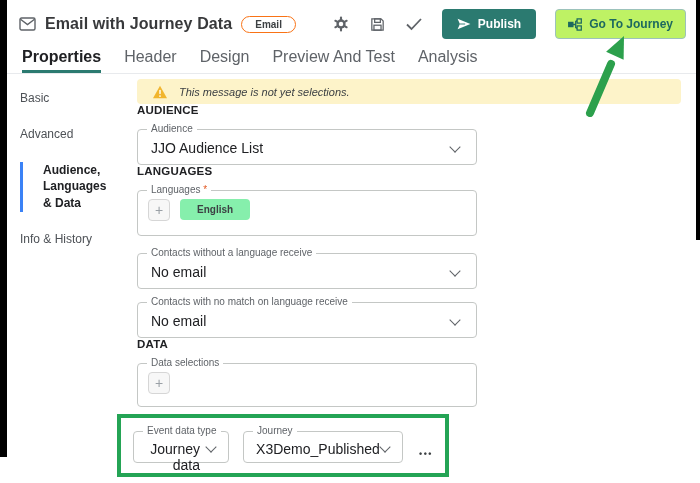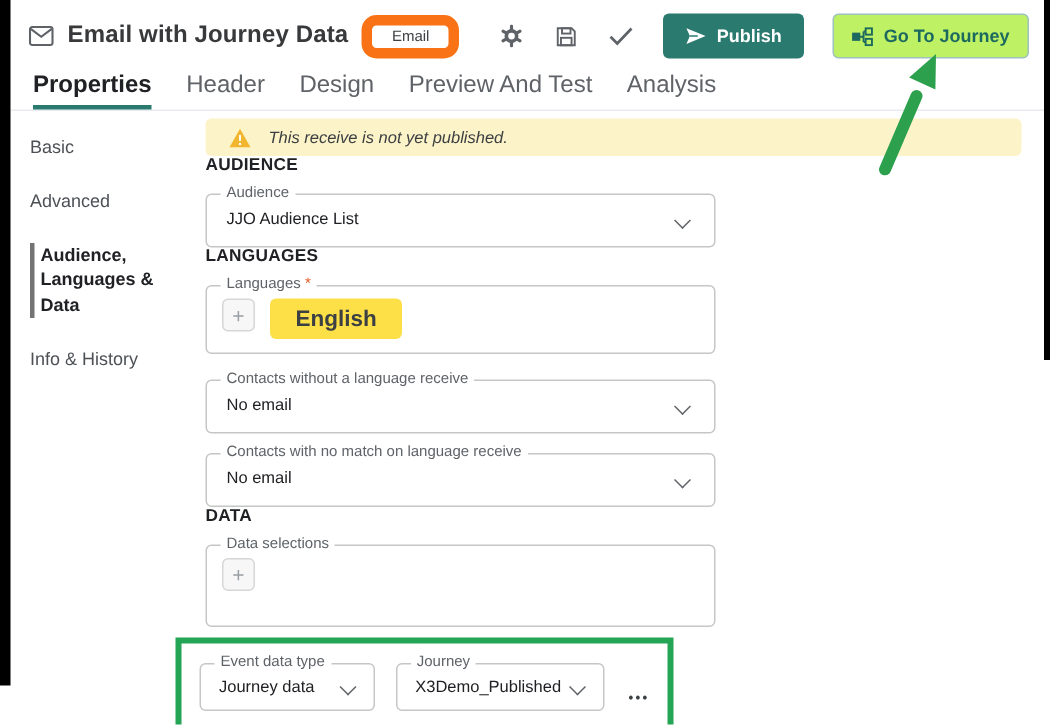--- a/index.html
+++ b/index.html
@@ -11,68 +11,68 @@
   .edge-left  { position:absolute; left:0; top:0; width:7px; height:457px; background:#000; z-index:6; }
   .edge-right { position:absolute; right:0; top:0; width:4px; height:240px; background:#000; z-index:6; }
 
   .app { position:absolute; left:7px; top:0; width:693px; }
 
   
   header { padding:9px 14px 0 12px; }
   .title-row { display:flex; align-items:center; gap:9px; }
   .env-icon { color:#5f6368; display:flex; }
   h1 { font-size:16px; font-weight:600; color:#38393b; margin:0; letter-spacing:.1px; }
-  .badge { border:7px solid #f97316; border-radius:10px; font-size:10px; padding:2px 13px; color:#3c4043; }
+  .badge { border:1px solid #f97316; border-radius:10px; font-size:10px; padding:2px 13px; color:#3c4043;font-weight:bold; }
   .actions { margin-left:auto; display:flex; align-items:center; gap:19px; }
   .icon-btn { background:none; border:none; padding:0; cursor:pointer; display:flex; color:#5f6368; }
   .btn { display:flex; align-items:center; gap:7px; border-radius:4px; font-size:12px; font-weight:bold; cursor:pointer; }
   .btn-publish { background:#2b7a70; color:#fff; border:none; padding:8px 15px; }
   .btn-journey { background:#bef264; color:#1d695f; border:1px solid #9cc2bb; padding:7px 12px; }
 
   .tabs { display:flex; gap:23px; margin-top:9px; padding-left:3px; }
   .tab { font-size:16px; color:#5f6368; padding-bottom:7px; cursor:pointer; }
   .tab.active { color:#202124; font-weight:bold; border-bottom:3px solid #2b7a70; padding-bottom:4px; }
   .divider { height:1px; background:#e8eaed; }
 
   
   .page { display:flex; }
   aside { width:123px; flex:none; padding:16px 0 0 13px; }
   .side-item { font-size:12px; color:#4d5156; margin-bottom:19px; width:88px; line-height:1.4; cursor:pointer; }
-  .side-item.active { font-weight:bold; color:#202124; border-left:3px solid #737373; padding-left:4px; }
+  .side-item.active { font-weight:bold; color:#202124; border-left:3px solid #3b82f6; padding-left:20px; }
 
   main { flex:1; padding:0 19px 0 7px; position:relative; }
 
   .banner { margin-top:5px; background:#fdf3c9; border-radius:4px; height:25px;
             display:flex; align-items:center; gap:11px; padding:0 10px 0 15px; }
   .banner-text { font-size:11px; font-style:italic; color:#3c4043; }
 
   h3.section { font-size:11.5px; font-weight:bold; color:#202124; margin:0; letter-spacing:.2px; }
   .mt-audience { margin-top:16px; }
   .mt-languages { margin-top:25px; }
   .mt-data { margin-top:25px; }
 
   .ofield { position:relative; width:340px; border:1px solid #c4c7c5; border-radius:4px; background:#fff; margin-top:13px; }
   .flabel { position:absolute; top:-7px; left:9px; background:#fff; padding:0 4px; font-size:10px; color:#5f6368; white-space:nowrap; }
   .req { color:#e25822; }
-  .fvalue { font-size:11px; color:#202124; padding:10px 32px 10px 13px; height:34px; }
+  .fvalue { font-size:14px; color:#202124; padding:10px 32px 10px 13px; height:34px; }
   .chev { position:absolute; right:17px; top:13px; width:8px; height:8px;
           border-right:1.6px solid #5f6368; border-bottom:1.6px solid #5f6368; transform:rotate(45deg); }
 
   .box-languages { height:46px; padding:8px 10px; display:flex; align-items:flex-start; gap:10px; }
-  .box-data { height:55px; padding:8px 10px; }
+  .box-data { height:44px; padding:8px 10px; }
   .plus-btn { width:22px; height:22px; flex:none; border:1px solid #d6d6d6; border-radius:4px; background:#f7f7f7;
               color:#9aa0a6; font-size:14px; line-height:19px; text-align:center; cursor:pointer; padding:0; }
-  .chip { background:#fde047; border-radius:4px; font-size:15px; font-weight:bold; color:#3c4043; padding:5px 17px; cursor:default; }
+  .chip { background:#86efac; border-radius:4px; font-size:10px; font-weight:bold; color:#3c4043; padding:5px 17px; cursor:default; }
 
   .green-box { border:4px solid #24a455; margin-left:-20px; margin-top:7px; width:332px;
                padding:10px 10px 10px 12px; display:flex; gap:14px; align-items:flex-start; }
   .ofield.small { margin-top:3px; }
   .ofield.w-event { width:148px; }
   .ofield.w-journey { width:160px; }
-  .ofield.small .fvalue { height:30px; padding:9px 28px 8px 12px; }
+  .ofield.small .fvalue { height:30px; padding:9px 28px 8px 12px;text-align:right; }
   .ofield.small .chev { top:11px; right:13px; }
   .more-dots { align-self:flex-end; margin-bottom:2px; font-size:9px; font-weight:bold; letter-spacing:1.5px;
                color:#3c4043; background:none; border:none; cursor:pointer; padding:2px; }
 
   .annot-arrow { position:absolute; left:578px; top:32px; z-index:10; pointer-events:none; }
 </style>
 </head>
 <body>
 
 <div class="edge-left"></div>
@@ -160,21 +160,21 @@
     <main>
 
       <div class="banner">
         <span style="display:flex">
           <svg width="16" height="14" viewBox="0 0 20 18">
               <path d="M10 1 L19 17 H1 Z" fill="#f1b52e"></path>
               <rect x="9.1" y="6.2" width="1.8" height="5.6" rx="0.9" fill="#fff"></rect>
               <circle cx="10" cy="14.2" r="1.1" fill="#fff"></circle>
             </svg>
         </span>
-        <span class="banner-text">This receive is not yet published.</span>
+        <span class="banner-text">This message is not yet selections.</span>
       </div>
 
       <h3 class="section mt-audience">AUDIENCE</h3>
       <div class="ofield">
         <span class="flabel">Audience</span>
         <div class="fvalue">JJO Audience List</div>
         <span class="chev"></span>
       </div>
 
       <h3 class="section mt-languages">LANGUAGES</h3>

